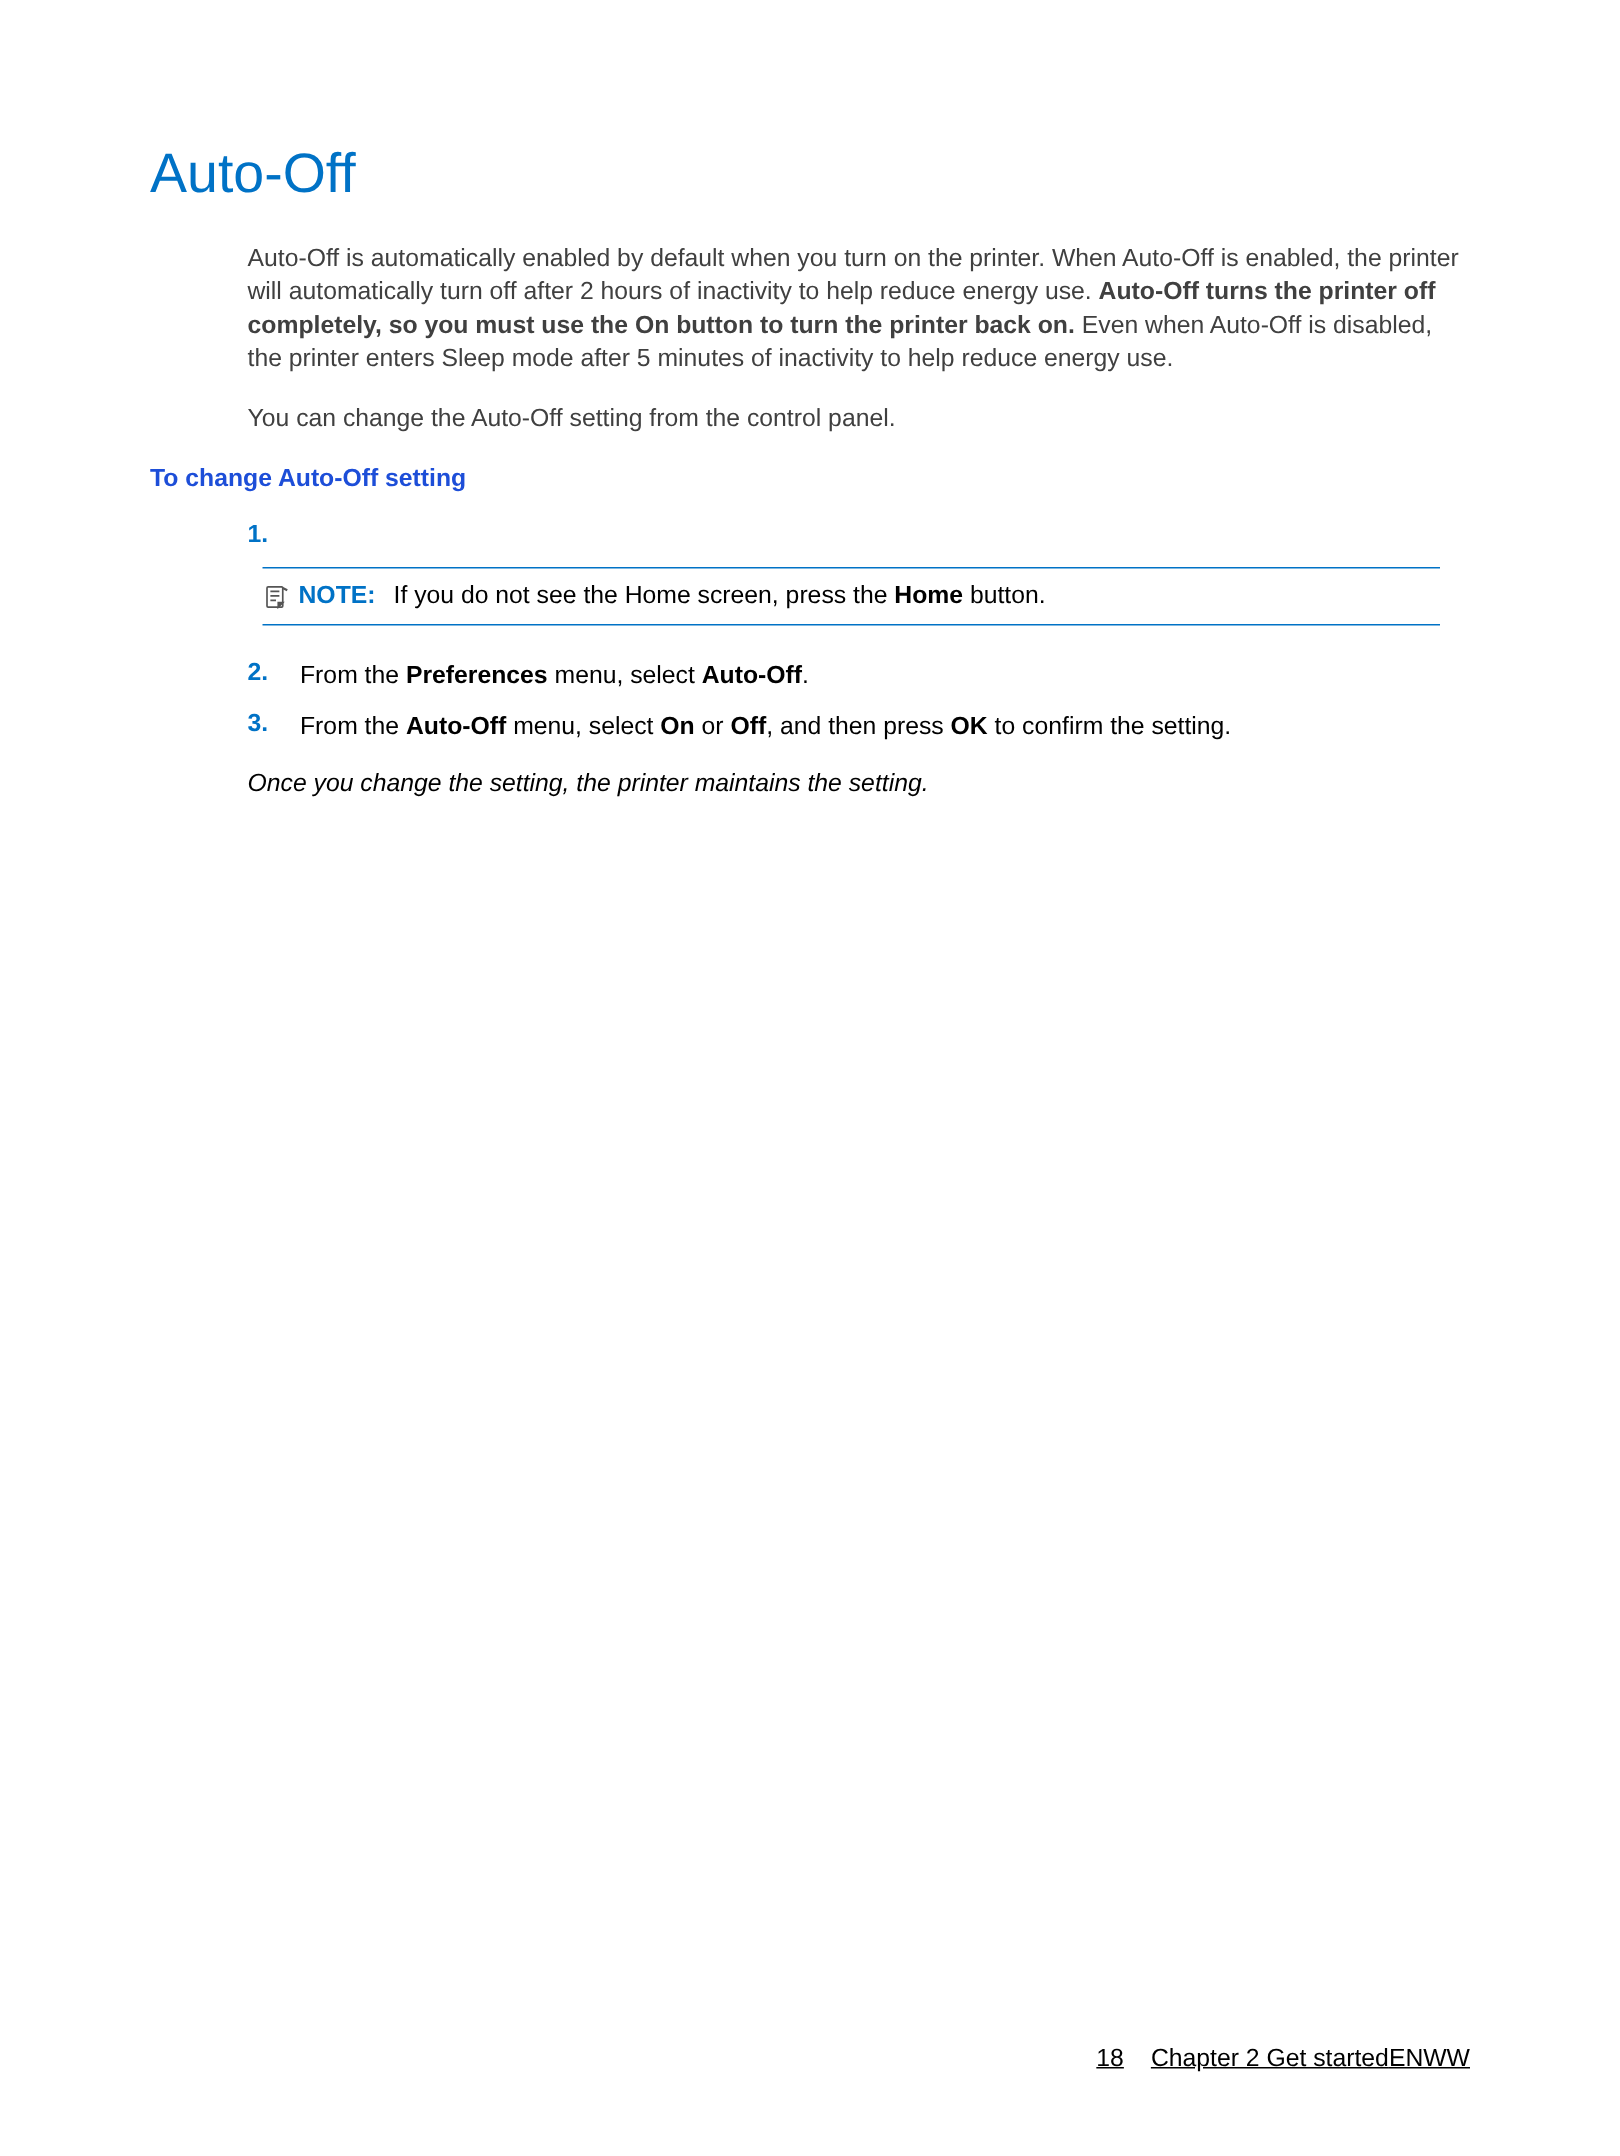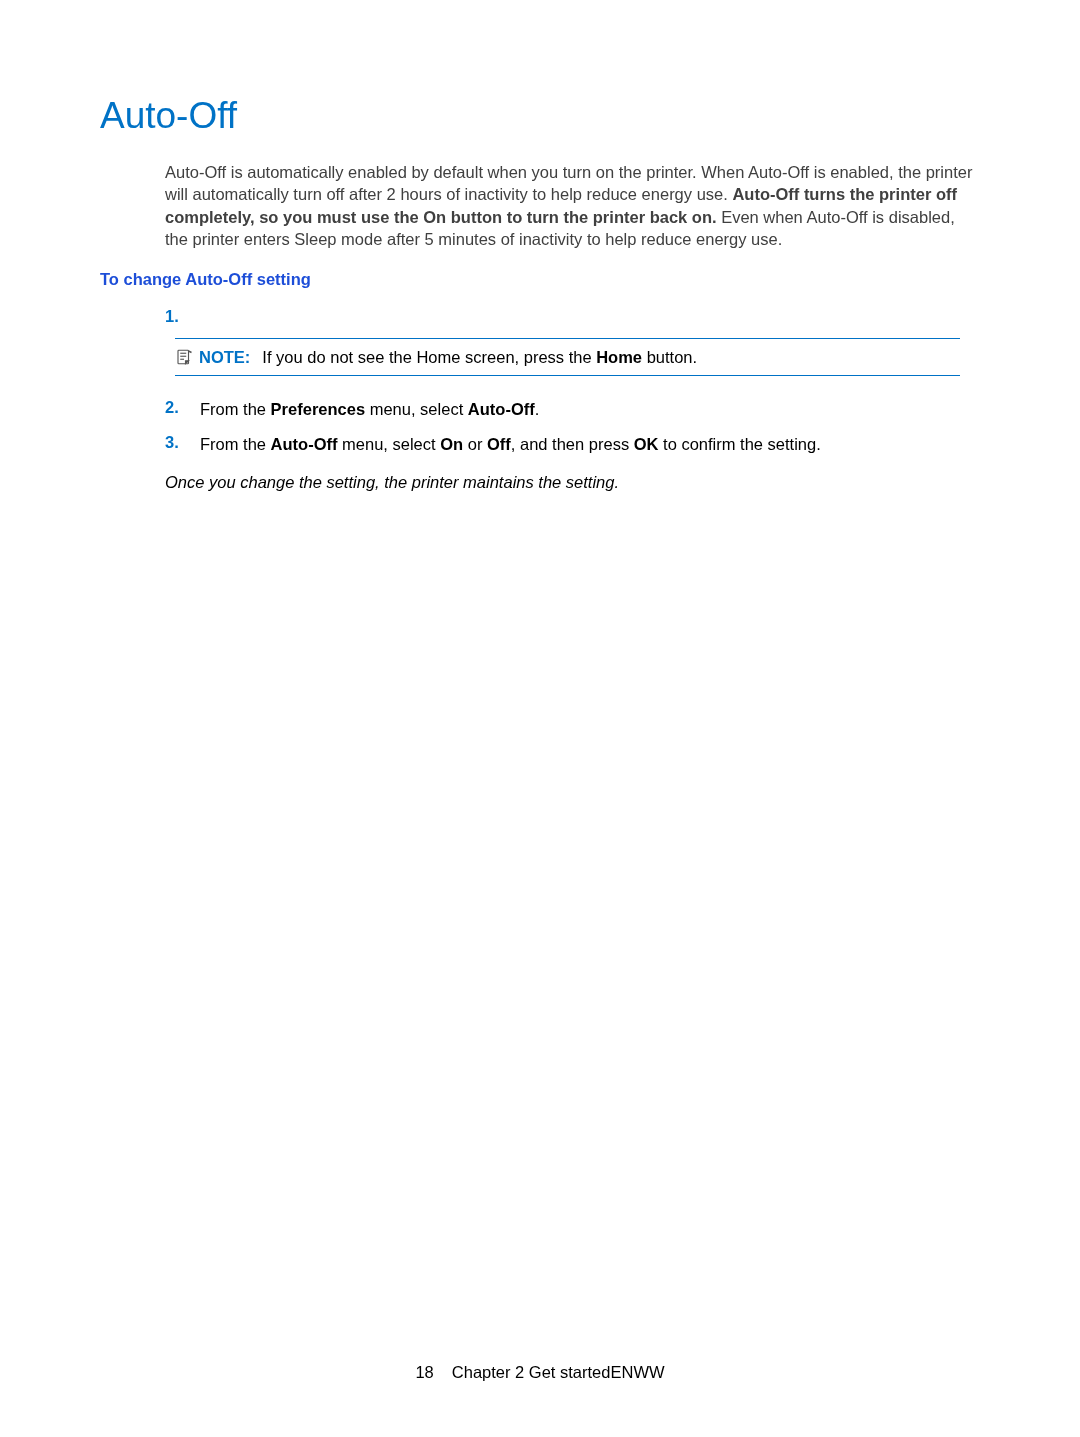--- a/index.html
+++ b/index.html
@@ -57,21 +57,21 @@
       color: #000;
       line-height: 1.35;
     }
     .note-box {
       margin-left: 75px;
       margin-right: 20px;
       border-top: 1px solid #0072c6;
       border-bottom: 1px solid #0072c6;
       padding: 7px 0 7px 0;
       display: flex;
-      align-items: flex-start;
+      align-items: center;
       gap: 6px;
       margin-top: 12px;
       margin-bottom: 22px;
       color: #000;
       font-size: 16.5px;
       line-height: 1.35;
     }
     .note-icon {
       width: 18px;
       height: 18px;
@@ -89,38 +89,40 @@
       color: #000;
       margin-top: 18px;
       font-style: italic;
     }
     .footer {
       position: absolute;
       bottom: 55px;
       left: 100px;
       right: 100px;
       display: flex;
-      justify-content: center;
+      justify-content: flex-end;
       font-size: 16.5px;
       color: #000;
+      text-decoration: underline;
     }
     .footer-left {
       display: flex;
       gap: 18px;
     }
   </style>
 </head>
 <body>
 
 <h1 class="title">Auto-Off</h1>
 
 <div class="content-block">
   <p class="para">
     <span>Auto-Off is automatically enabled by default when you turn on the printer. When Auto-Off is enabled, the printer will automatically turn off after 2 hours of inactivity to help reduce energy use. </span><span class="bold">Auto-Off turns the printer off completely, so you must use the On button to turn the printer back on.</span><span> Even when Auto-Off is disabled, the printer enters Sleep mode after 5 minutes of inactivity to help reduce energy use.</span>
   </p>
+  <p class="para">You can change the Auto-Off setting from the control panel.</p>
 </div>
 
 <div class="subhead">To change Auto-Off setting</div>
 
 <div class="step-row">
   <div class="step-num">1.</div>
 </div>
 
 <div class="note-box">
   <svg class="note-icon" viewBox="0 0 24 24" fill="none" stroke="#555" stroke-width="1.5">

